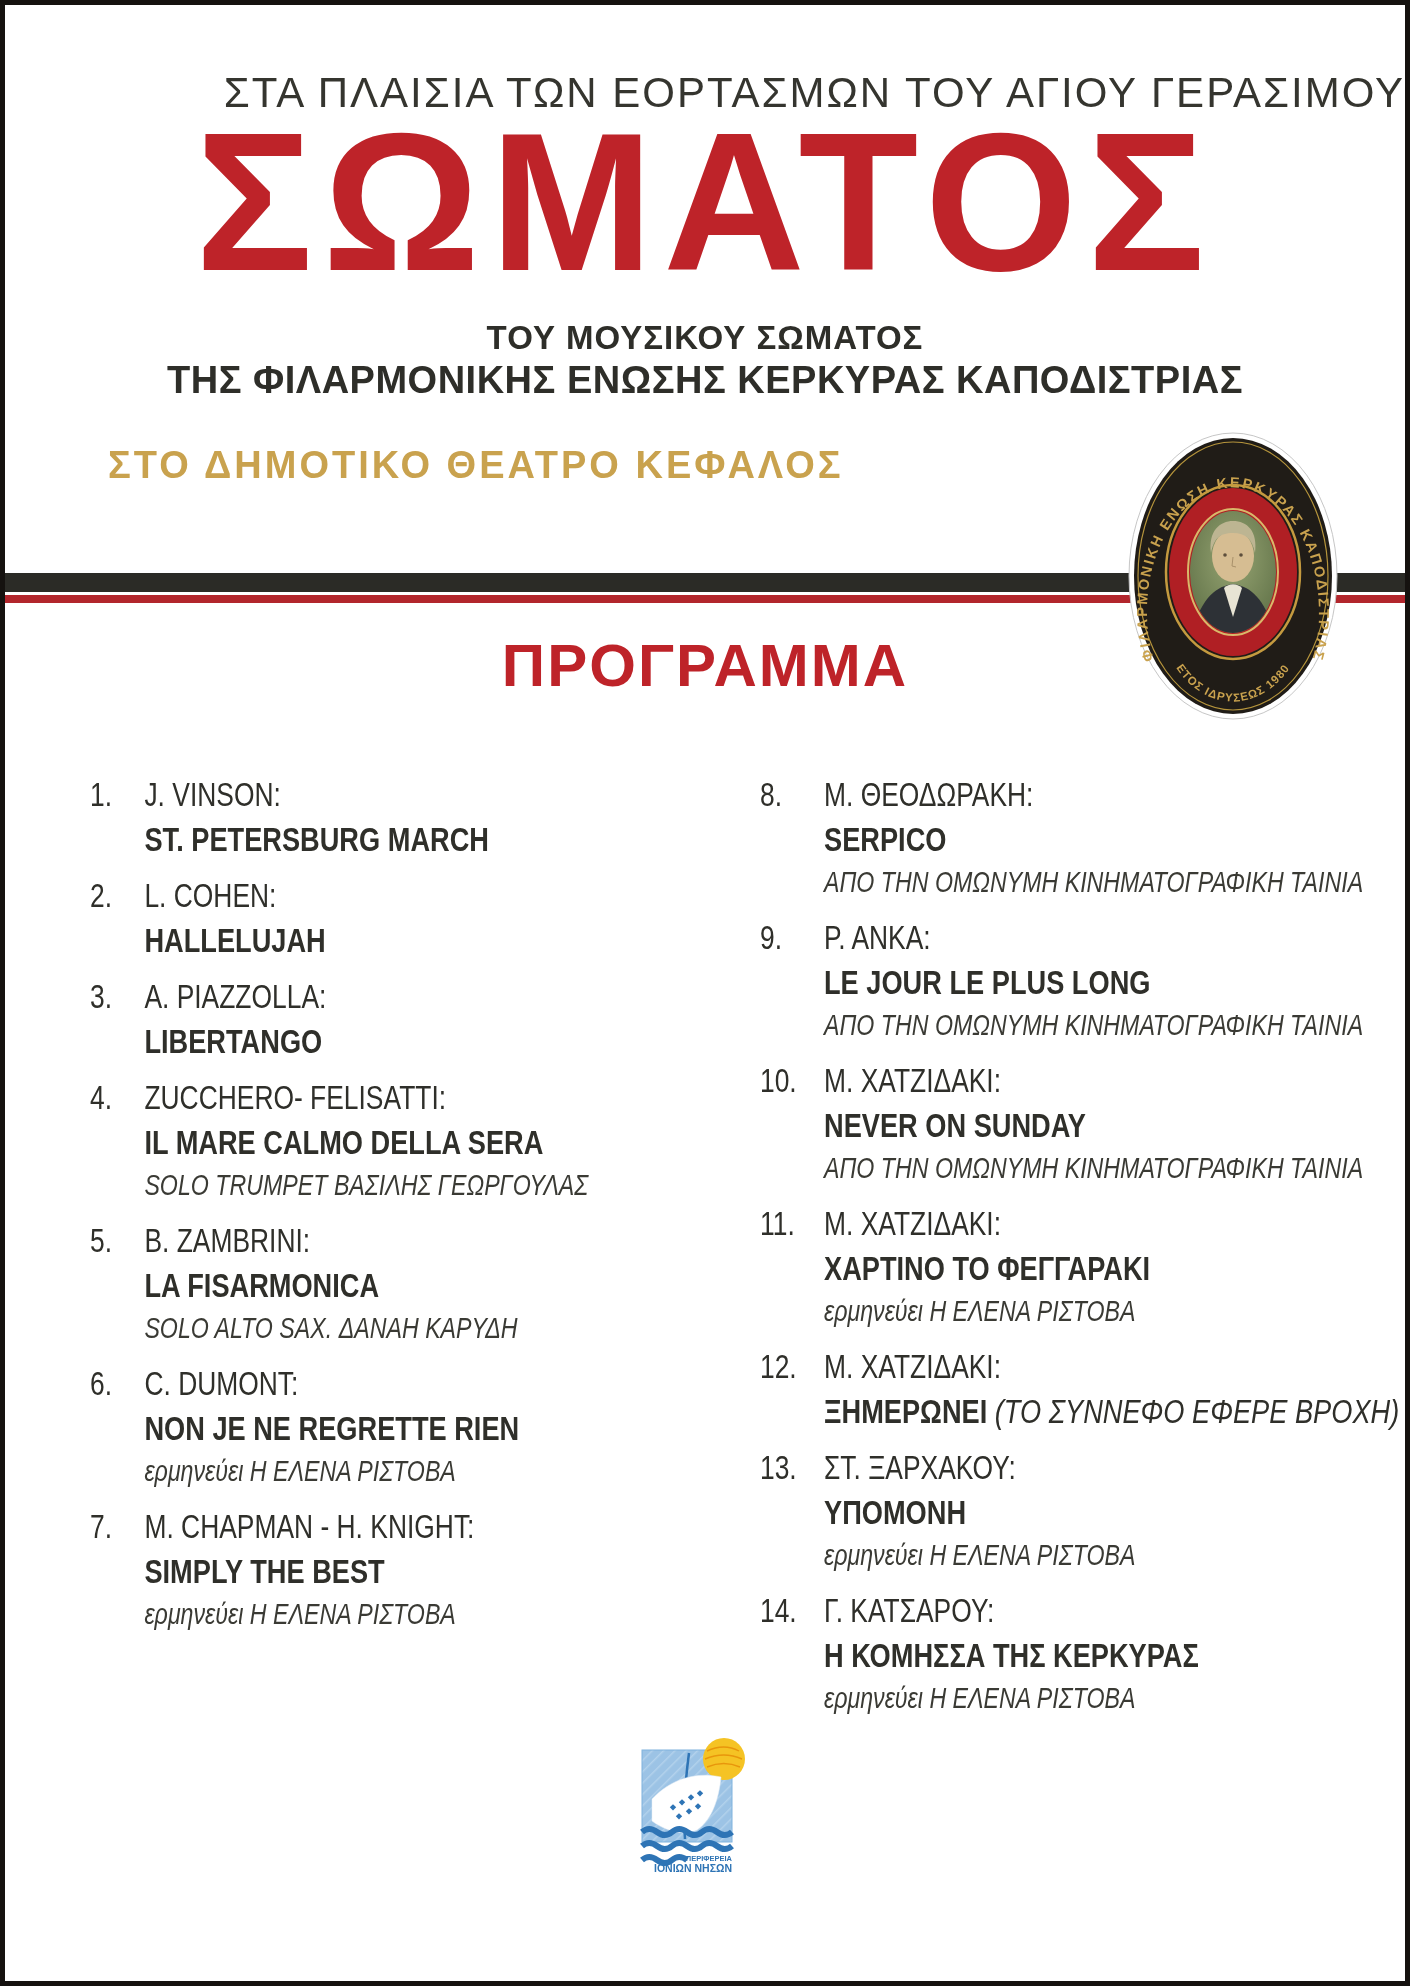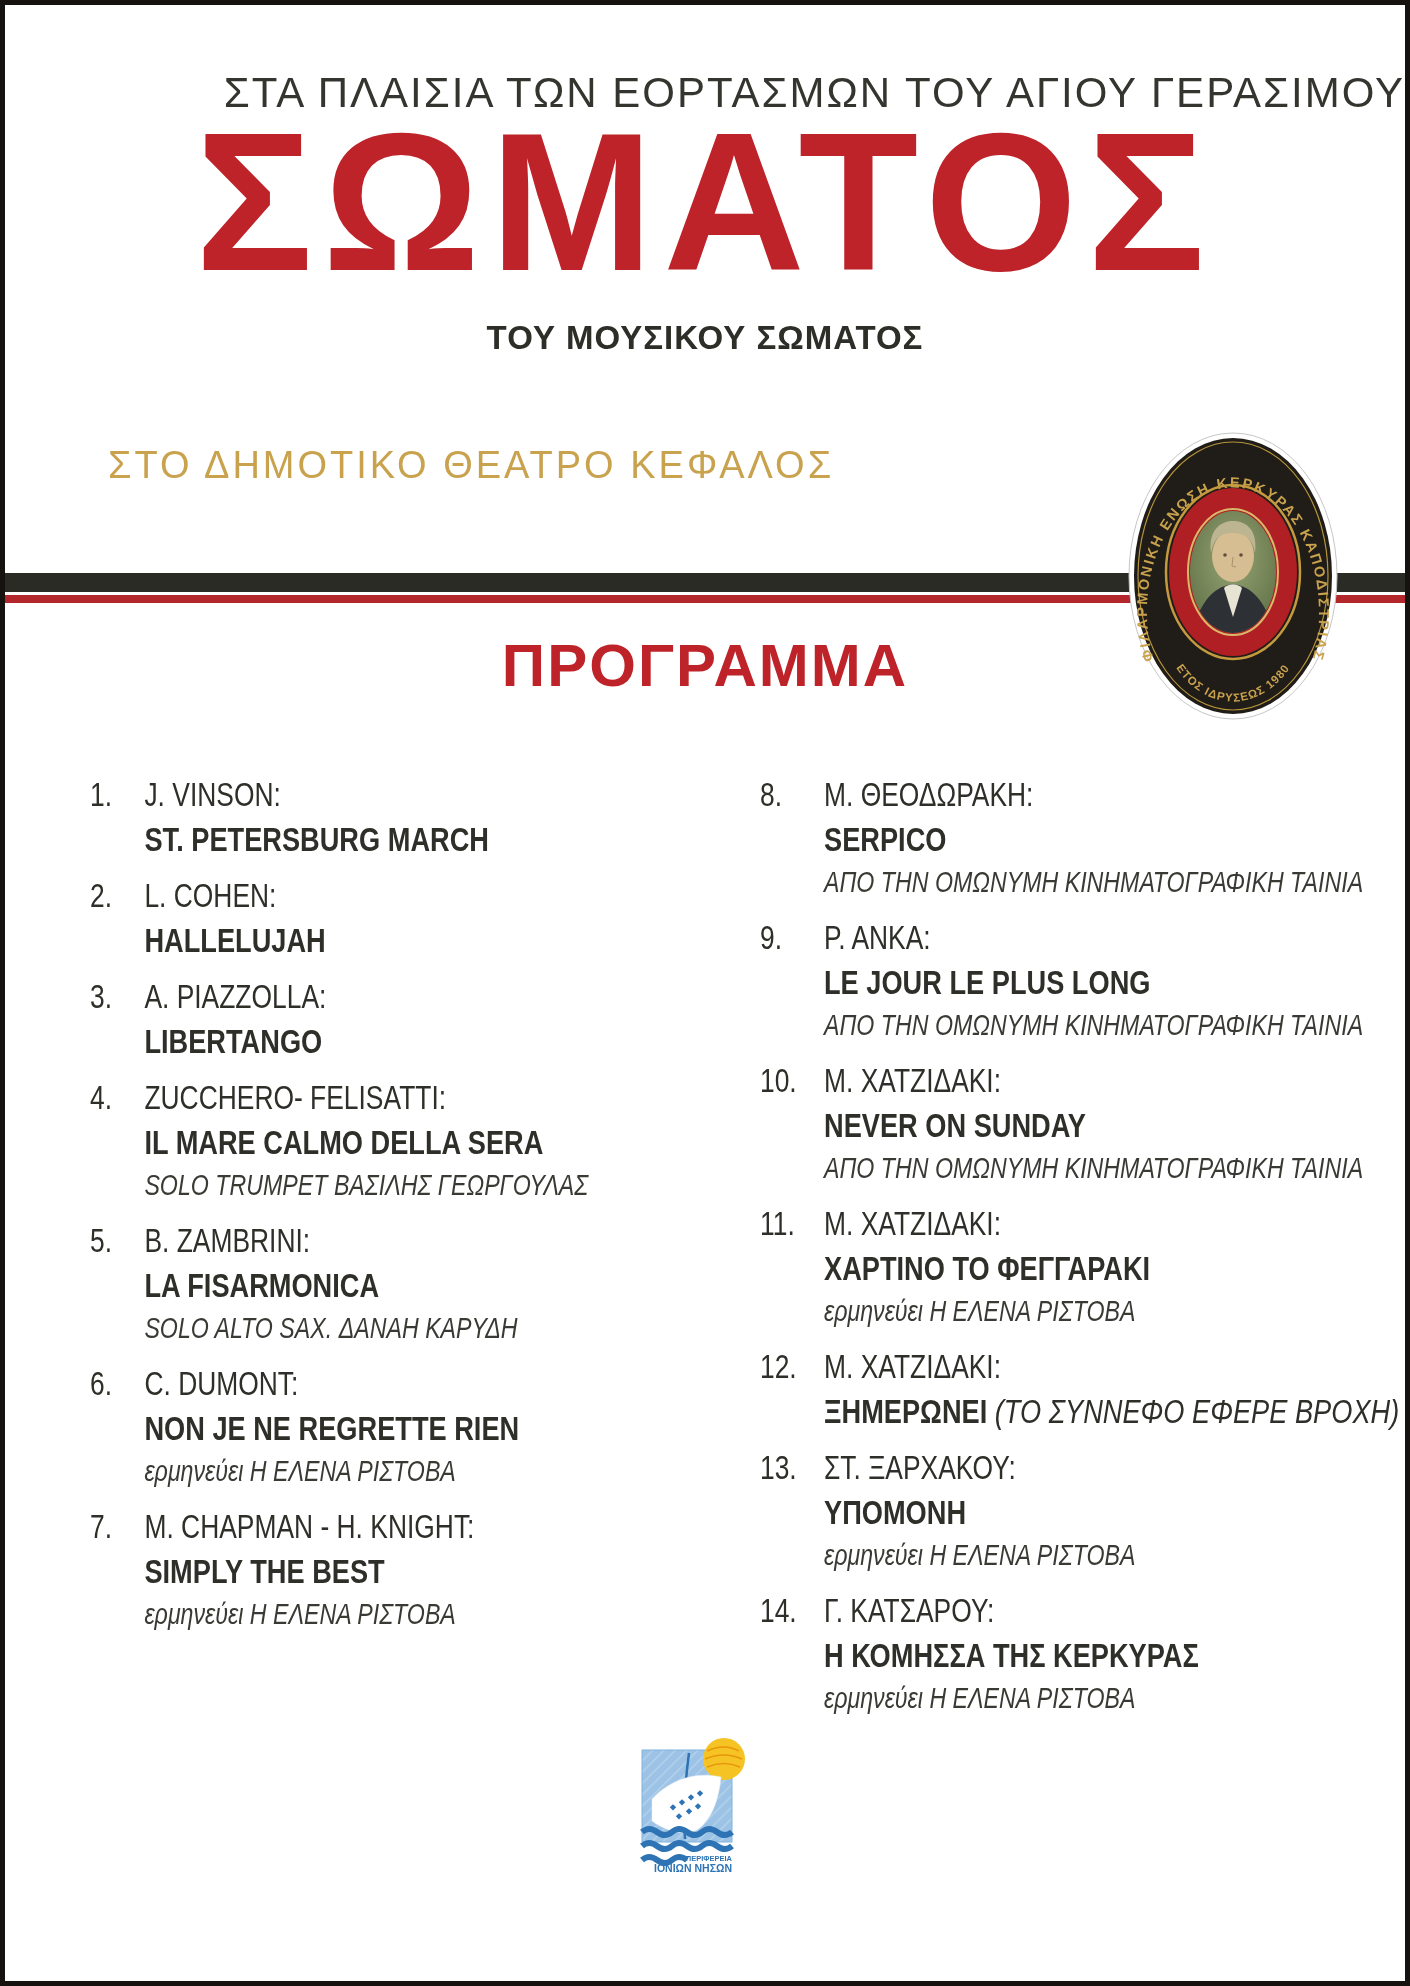--- a/index.html
+++ b/index.html
@@ -13,21 +13,21 @@
     font-family:"Liberation Sans","DejaVu Sans",sans-serif;
   }
   .abs{position:absolute;}
   .centered{left:0;right:0;text-align:center;white-space:nowrap;}
 
   .kicker{top:64px;font-size:42px;letter-spacing:2px;color:#35352f;font-weight:normal;text-align:right;}
   .main-title{top:110px;font-size:196px;line-height:176px;font-weight:bold;color:#be2329;letter-spacing:10px;}
   .sub1{top:314px;font-size:33px;font-weight:bold;letter-spacing:1px;color:#2e2e29;}
   .sub2{top:354px;font-size:38px;font-weight:bold;letter-spacing:.5px;color:#2e2e29;}
 
-  .venue{left:103px;top:436px;font-size:38px;font-weight:normal;color:#c9a24e;letter-spacing:3px;line-height:49px;white-space:nowrap;text-align:center;}
+  .venue{left:103px;top:436px;font-size:38px;font-weight:bold;color:#c9a24e;letter-spacing:3px;line-height:49px;white-space:nowrap;text-align:center;}
 
   .stripe-black{top:568px;left:0;width:100%;height:19px;background:#2b2b26;}
   .stripe-red{top:590px;left:0;width:100%;height:8px;background:#b2262c;}
 
   .seal{left:1122px;top:424px;width:212px;height:292px;z-index:5;}
 
   .heading{top:626px;font-size:60px;font-weight:bold;color:#be2329;letter-spacing:2px;}
 
   .col{position:absolute;top:768px;transform:scaleX(0.80);transform-origin:0 0;color:#2f2f2a;}
   .col-left{left:85px;width:760px;}
@@ -44,20 +44,21 @@
   .footer-text{top:1884px;font-size:26px;letter-spacing:.5px;color:#1e3a60;font-weight:bold;}
 </style>
 </head>
 <body>
 
 <div class="poster">
 
   <div class="abs centered kicker">ΣΤΑ ΠΛΑΙΣΙΑ ΤΩΝ ΕΟΡΤΑΣΜΩΝ ΤΟΥ ΑΓΙΟΥ ΓΕΡΑΣΙΜΟΥ</div>
   <div class="abs centered main-title">ΣΩΜΑΤΟΣ</div>
   <div class="abs centered sub1">ΤΟΥ ΜΟΥΣΙΚΟΥ ΣΩΜΑΤΟΣ</div>
+  <div class="abs centered sub2">ΤΗΣ ΦΙΛΑΡΜΟΝΙΚΗΣ ΕΝΩΣΗΣ ΚΕΡΚΥΡΑΣ ΚΑΠΟΔΙΣΤΡΙΑΣ</div>
 
   <div class="abs venue">
     <div>ΣΤΟ ΔΗΜΟΤΙΚΟ ΘΕΑΤΡΟ ΚΕΦΑΛΟΣ</div>
   </div>
 
   <div class="abs stripe-black"></div>
   <div class="abs stripe-red"></div>
 
   <svg class="abs seal" viewBox="0 0 212 292">
     <defs>

